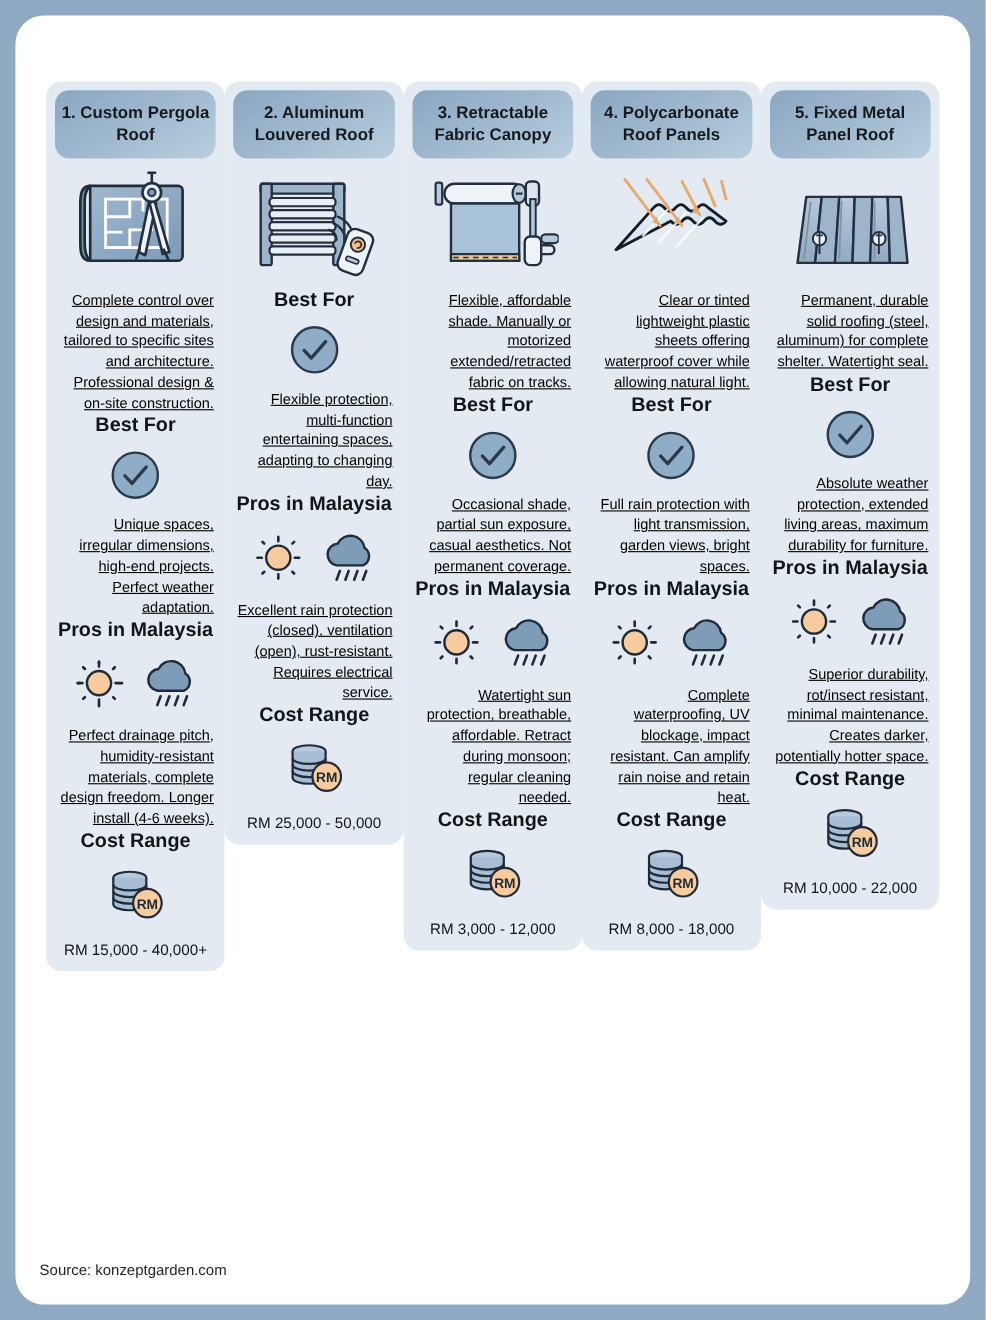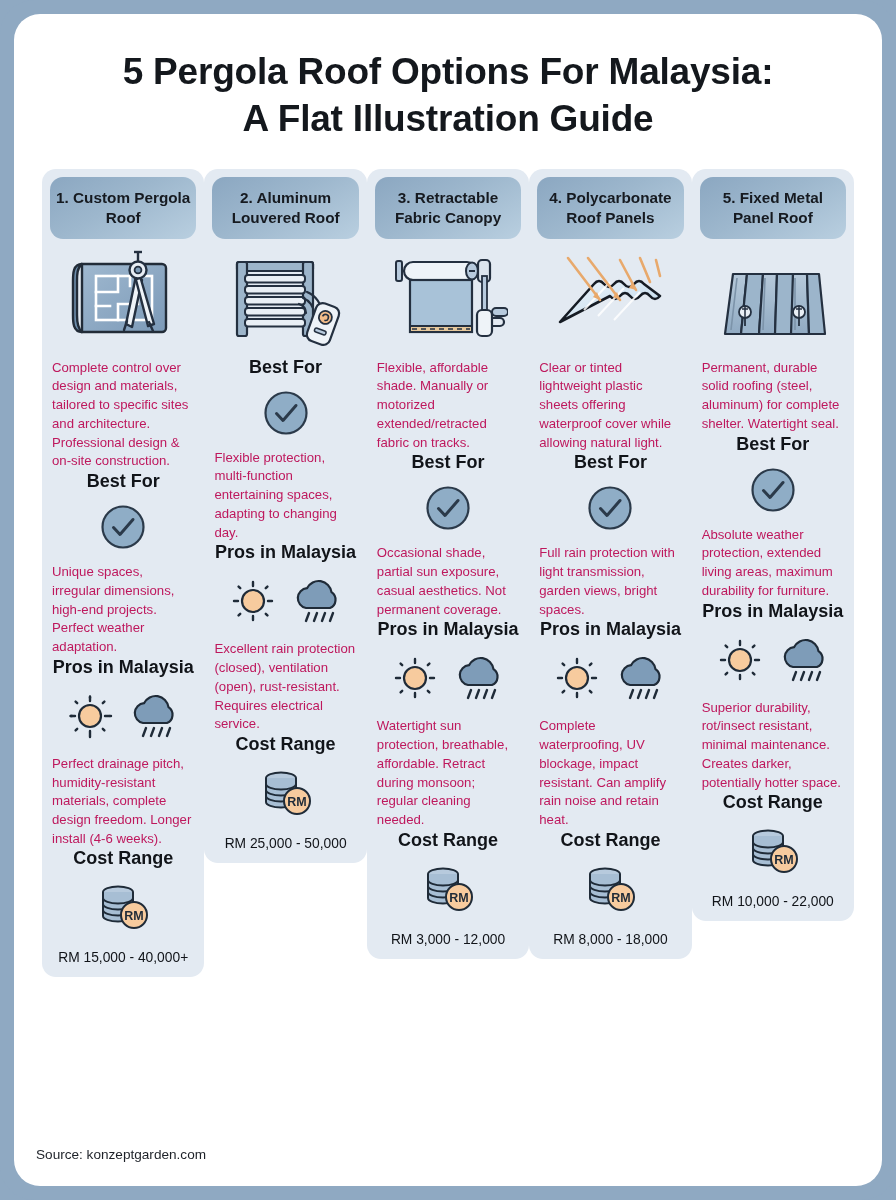--- a/index.html
+++ b/index.html
@@ -102,23 +102,24 @@
     width: 100%;
     display: flex;
     align-items: center;
     justify-content: center;
     padding-top: 4px;
   }
 
   .section-text {
     font-size: 13.2px;
     line-height: 1.42;
-    color: #be185d;
-    text-align: left;
+    color: #000000;
+    text-align: right;
     padding: 0 2px;
+    text-decoration: underline;
   }
 
   .desc-text { margin-top: 2px; }
 
   .section-title {
     font-size: 18px;
     font-weight: bold;
     color: #111419;
     text-align: center;
     margin-bottom: 12px;
@@ -150,24 +151,20 @@
   }
 
   svg { display: block; }
 </style>
 </head>
 <body>
 
 <div id="frame">
   <div id="card">
 
-    <h1 id="page-title">
-      <span class="ln">5 Pergola Roof Options For Malaysia:</span>
-      <span class="ln">A Flat Illustration Guide</span>
-    </h1>
 
 
     <div id="columns">
 
       <div class="col">
         <div class="col-header">1. Custom Pergola Roof</div>
 
         <div class="illus">
           <svg width="118" height="104" viewBox="0 0 118 104">
             <defs>

